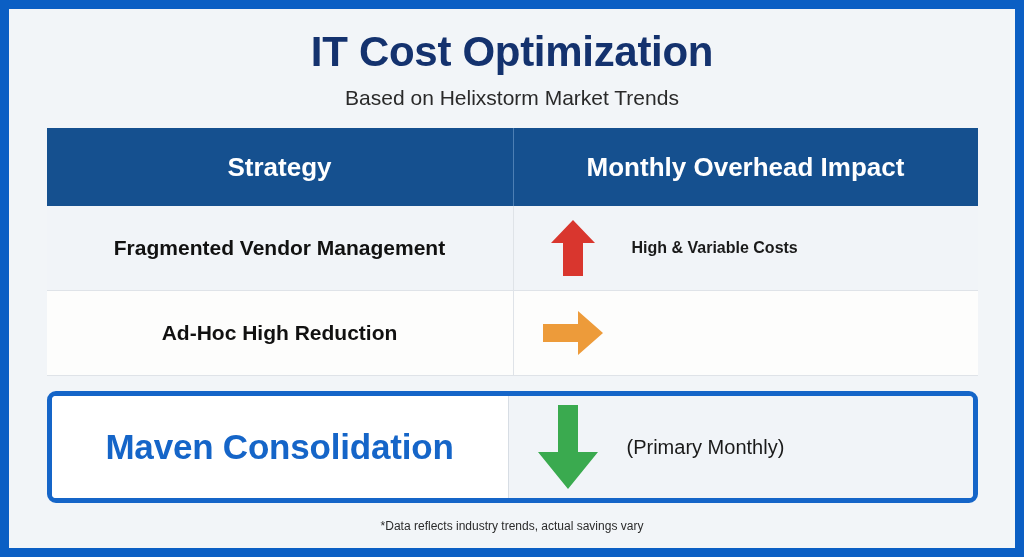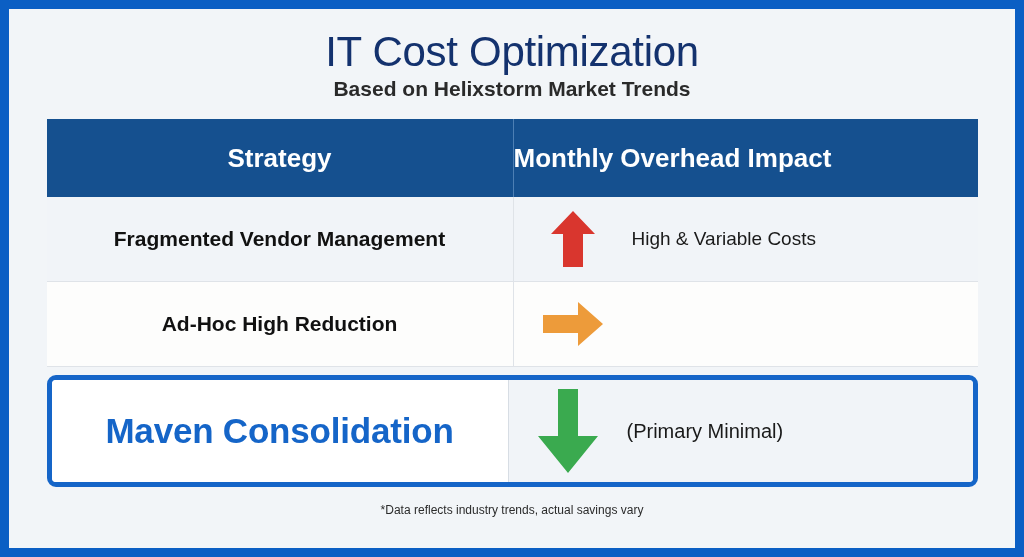--- a/index.html
+++ b/index.html
@@ -24,33 +24,33 @@
     background: #f2f5f8;
     box-sizing: border-box;
     display: flex;
     flex-direction: column;
     align-items: center;
   }
 
   .page-title {
     margin-top: 21px;
     font-size: 42px;
-    font-weight: normal;
+    font-weight: bold;
     color: #14326e;
     letter-spacing: -0.3px;
     line-height: 1.05;
     text-align: center;
   }
 
   .page-subtitle {
-    margin-top: 3px;
+    margin-top: 12px;
     font-size: 21px;
     color: #2a2a2a;
     text-align: left;
-    font-weight: bold;
+    font-weight: normal;
   }
 
   .table {
     margin-top: 18px;
     width: 931px;
     box-sizing: border-box;
     position: relative;
   }
 
   .row {
@@ -78,21 +78,21 @@
   
   .header-row {
     background: #15508f;
     height: 78px;
   }
   .header-row .cell-strategy {
     border-right: 1px solid #4d7fb4;
     justify-content: center;
   }
   .header-row .cell-impact {
-    justify-content: flex-start;
+    justify-content: center;
   }
   .header-label {
     color: #ffffff;
     font-size: 26px;
     font-weight: bold;
   }
 
   
   .body-row {
     height: 85px;
@@ -109,36 +109,36 @@
   .body-row.stripe-b .cell-impact {
     background: #fdfdfc;
   }
 
   .strategy-label {
     font-size: 21px;
     font-weight: bold;
     color: #111111;
   }
   .impact-label {
-    font-size: 19px;
+    font-size: 16px;
     color: #1a1a1a;
-    font-weight: normal;
+    font-weight: bold;
   }
 
   .arrow-slot {
     width: 118px;
     min-width: 118px;
     display: flex;
     align-items: center;
     justify-content: center;
   }
 
   
   .highlight-row {
-    margin-top: 8px;
+    margin-top: 15px;
     height: 112px;
     border: 5px solid #1565c8;
     border-radius: 9px;
     overflow: hidden;
     background: #f1f4f8;
   }
   .highlight-row .cell-strategy {
     width: 457px;
     background: #ffffff;
     border-right: 1px solid #d7dde4;
@@ -233,21 +233,21 @@
       <div class="cell-strategy">
         <span class="highlight-strategy-label">Maven Consolidation</span>
       </div>
       <div class="cell-impact">
         <span class="arrow-slot">
           <svg width="62" height="86" viewBox="0 0 62 86" aria-hidden="true">
             <polygon points="21,1 41,1 41,48 61,48 31,85 1,48 21,48" fill="#3aaa4f"></polygon>
           </svg>
         </span>
         <span class="impact-stack">
-          <span class="impact-sub">(Primary Minimal)</span>
+          <span class="impact-sub">(Primary Monthly)</span>
         </span>
       </div>
     </div>
 
   </div>
 
   <div class="footnote">*Data reflects industry trends, actual savings vary</div>
 
 </div>
 

